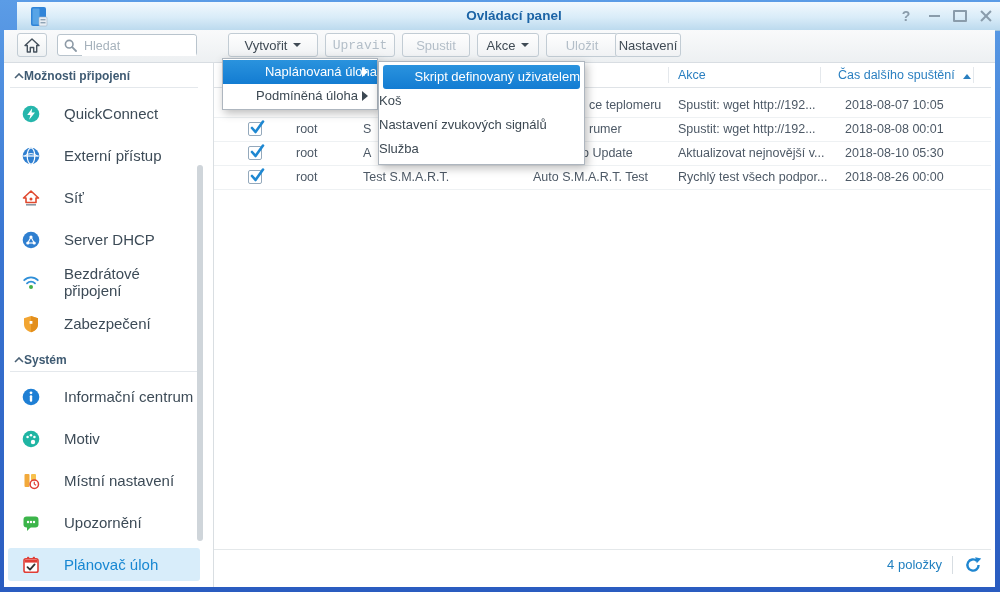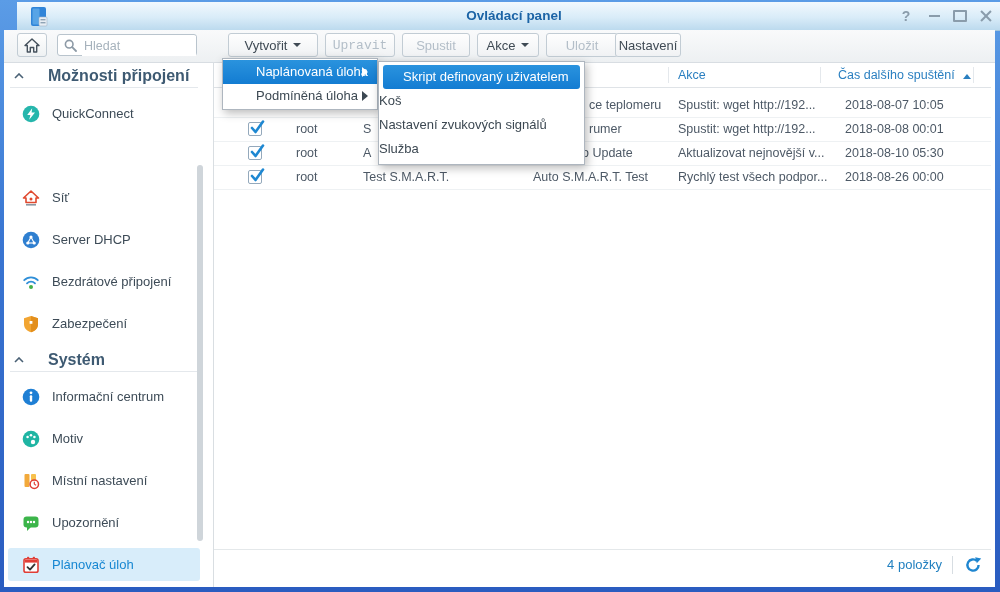--- a/index.html
+++ b/index.html
@@ -36,27 +36,27 @@
     font-family:"Liberation Sans",sans-serif;font-size:12.5px;color:#444;}
   .search input::placeholder{color:#a6b2bc;}
   .search svg{position:absolute;left:6px;top:4px;}
   .tbtn{position:absolute;top:33px;height:24px;box-sizing:border-box;
     background:linear-gradient(180deg,#fefefe,#f0f2f4);border:1px solid #c2ccd4;border-radius:3px;
     font-size:13px;color:#3f4a54;display:flex;align-items:center;justify-content:center;cursor:pointer;}
   .tbtn.disabled{color:#b3bec8;cursor:default;}
   .caret{display:inline-block;margin-left:6px;width:0;height:0;
     border-left:4px solid transparent;border-right:4px solid transparent;border-top:4px solid currentColor;}
   
-  .sb-sec{position:absolute;left:14px;height:16px;display:flex;align-items:center;gap:24px;
-    font-size:16px;font-weight:bold;color:#3e5a72;}
+  .sb-sec{position:absolute;left:14px;height:16px;display:flex;align-items:center;gap:0;
+    font-size:12px;font-weight:bold;color:#3e5a72;}
   .sb-divider{position:absolute;left:10px;width:188px;height:1px;background:#e4e8ec;}
   .sb-sel{position:absolute;left:8px;top:548px;width:192px;height:33px;background:#d8edfa;border-radius:3px;}
   .sb-item{position:absolute;left:8px;width:192px;height:33px;display:flex;align-items:center;cursor:pointer;}
   .sb-ico{width:18px;height:18px;margin-left:14px;flex:none;}
-  .sb-label{margin-left:12px;font-size:13px;color:#3d4b57;}
+  .sb-label{margin-left:24px;font-size:15px;color:#3d4b57;}
   .sb-item.selected .sb-label{color:#1787d2;}
   .sb-scroll{position:absolute;left:197px;top:165px;width:6px;height:376px;background:#cfd5da;border-radius:3px;}
   
   .thead{position:absolute;left:214px;top:63px;width:777px;height:24px;border-bottom:1px solid #dfe3e7;}
   .th{position:absolute;top:0;height:24px;line-height:24px;font-size:12.5px;color:#2a7fc0;cursor:pointer;}
   .th-div{position:absolute;top:4px;width:1px;height:16px;background:#e4e8ec;}
   .sort-up{display:inline-block;margin-left:5px;width:0;height:0;
     border-left:4px solid transparent;border-right:4px solid transparent;border-bottom:5px solid #2a7fc0;}
   .trow{position:absolute;left:214px;width:777px;height:24px;border-bottom:1px solid #eef1f3;cursor:pointer;}
   .cell{position:absolute;top:0;height:24px;line-height:24px;font-size:12.5px;color:#4d5966;white-space:nowrap;}
@@ -70,21 +70,21 @@
   .sb-vline{width:1px;height:18px;background:#d7dde2;}
   .refresh{width:20px;height:20px;cursor:pointer;display:flex;align-items:center;justify-content:center;}
   
   .menu{position:absolute;background:#fff;border:1px solid #aeb6bf;box-shadow:2px 3px 9px rgba(0,0,0,.28);
     z-index:20;box-sizing:border-box;}
   .dd{left:222px;top:58px;width:156px;padding:1px 0;}
   .sm{left:378px;top:61px;width:207px;padding:3px 0;}
   .mi{position:relative;height:24px;line-height:24px;font-size:13px;color:#3c4852;cursor:pointer;}
   .dd .mi{padding-left:33px;}
   .sm .mi{}
-  .mi.hl{background:linear-gradient(180deg,#2a93de,#137cd2);color:#fff;}
+  .mi.hl{background:linear-gradient(180deg,#2a93de,#137cd2);color:#fff;text-align:right;}
   .dd .mi.hl{margin:0;}
   .sm .mi.hl{margin:0 4px;padding-left:20px;border-radius:3px;}
   .sub-arrow{position:absolute;right:9px;top:7px;width:0;height:0;
     border-top:5px solid transparent;border-bottom:5px solid transparent;border-left:6px solid currentColor;}
 </style>
 </head>
 <body>
 
 <div class="canvas">
 
@@ -159,20 +159,29 @@
   </div>
   <div class="sb-divider" style="top:87px;"></div>
 
   <div class="sb-item" style="top:97px;">
     <svg class="sb-ico" viewBox="0 0 18 18">
       <circle cx="9" cy="9" r="8.3" fill="#26b6ac"></circle>
       <polygon points="10.2,3.2 5.2,10 8.4,10 7.2,14.8 13,7.6 9.6,7.6" fill="#fff"></polygon>
     </svg>
     <span class="sb-label">QuickConnect</span>
   </div>
+  <div class="sb-item" style="top:139px;">
+    <svg class="sb-ico" viewBox="0 0 18 18">
+      <circle cx="9" cy="9" r="8.3" fill="#2f7fd0"></circle>
+      <ellipse cx="9" cy="9" rx="3.8" ry="8" fill="none" stroke="#fff" stroke-width="1.2"></ellipse>
+      <line x1="1.2" y1="9" x2="16.8" y2="9" stroke="#fff" stroke-width="1.2"></line>
+      <path d="M2.5 4.8 A10 10 0 0 0 15.5 4.8" fill="none" stroke="#fff" stroke-width="1" transform="translate(0,9) scale(1,-1) translate(0,-4.8)"></path>
+    </svg>
+    <span class="sb-label">Externí přístup</span>
+  </div>
   <div class="sb-item" style="top:181px;">
     <svg class="sb-ico" viewBox="0 0 18 18">
       <path d="M9 2 L16.5 9 H14 V13.5 H4 V9 H1.5 Z" fill="none" stroke="#e0492f" stroke-width="1.6" stroke-linejoin="round"></path>
       <circle cx="9" cy="10" r="1.5" fill="#e0492f"></circle>
       <line x1="4" y1="15.8" x2="14" y2="15.8" stroke="#8a97a2" stroke-width="1.6"></line>
     </svg>
     <span class="sb-label">Síť</span>
   </div>
   <div class="sb-item" style="top:223px;">
     <svg class="sb-ico" viewBox="0 0 18 18">

